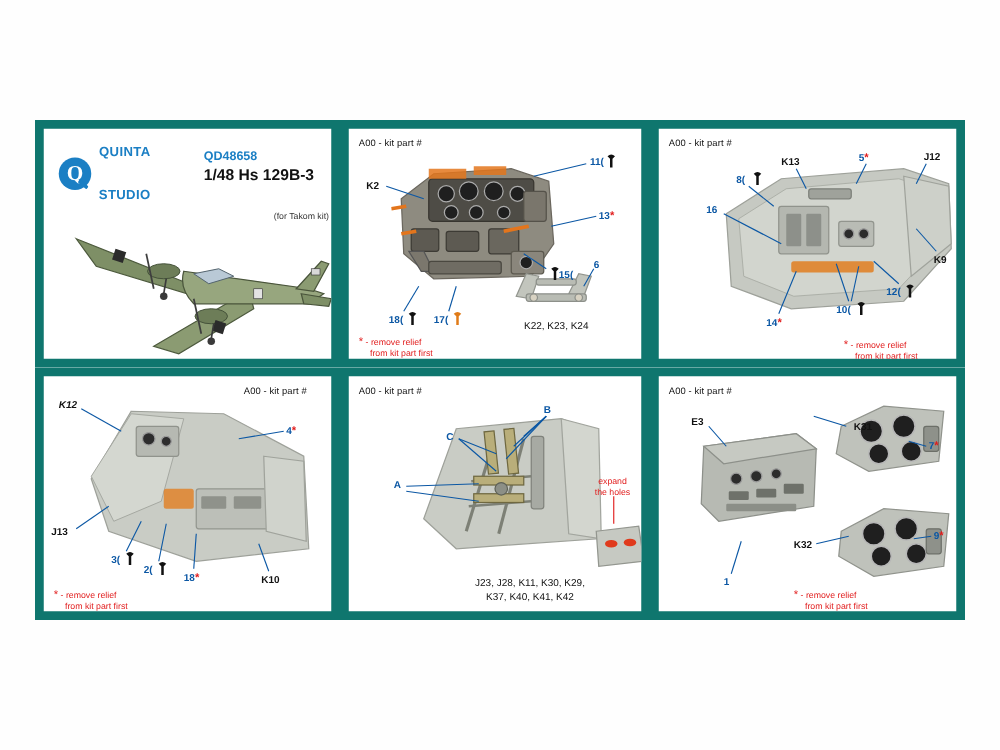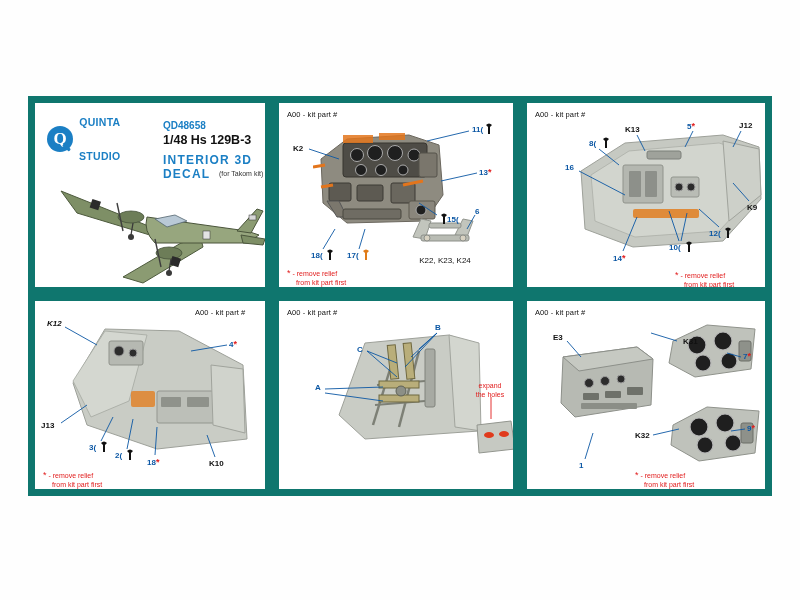--- a/index.html
+++ b/index.html
@@ -90,21 +90,20 @@
     <div class="cell c1">
       <div class="logo-wrap">
         <div class="logo-q">Q</div>
         <div class="logo-text">
           <div class="l1">QUINTA</div>
           <div class="l2">STUDIO</div>
         </div>
       </div>
       <div class="code">QD48658</div>
       <div class="scale">1/48 Hs 129B-3</div>
-      <div class="prodtitle">INTERIOR 3D DECAL</div>
       <div class="forkit">(for Takom kit)</div>
 
       <svg class="plane" viewBox="0 0 215 115">
 
         <polygon points="10,18 95,52 120,58 112,66 26,40" fill="#7e8f66" stroke="#4d5a3d" stroke-width="1"></polygon>
         <polygon points="72,104 130,70 150,66 152,74 92,110" fill="#8b9b72" stroke="#4d5a3d" stroke-width="1"></polygon>
 
         <path d="M96,44 L196,58 L208,62 L196,70 L104,70 Q92,58 96,44 Z" fill="#97a67e" stroke="#4a553b" stroke-width="1"></path>
 
         <path d="M104,46 L124,42 L136,48 L116,54 Z" fill="#b9c9d6" stroke="#53646e" stroke-width="0.8"></path>
@@ -352,20 +351,22 @@
         <line x1="158" y1="32" x2="140" y2="48" stroke="#0b57a4" stroke-width="0.9"></line>
         <line x1="158" y1="32" x2="132" y2="56" stroke="#0b57a4" stroke-width="0.9"></line>
         <line x1="158" y1="32" x2="126" y2="66" stroke="#0b57a4" stroke-width="0.9"></line>
         <line x1="88" y1="50" x2="118" y2="62" stroke="#0b57a4" stroke-width="0.9"></line>
         <line x1="88" y1="50" x2="118" y2="76" stroke="#0b57a4" stroke-width="0.9"></line>
         <line x1="46" y1="88" x2="104" y2="86" stroke="#0b57a4" stroke-width="0.9"></line>
         <line x1="46" y1="92" x2="104" y2="100" stroke="#0b57a4" stroke-width="0.9"></line>
         <line x1="212" y1="96" x2="212" y2="118" stroke="#e11b1b" stroke-width="0.9"></line>
       </svg>
 
+      <div class="partlist" style="left:60px;top:160px;width:170px;white-space:pre-line;">J23, J28, K11, K30, K29,
+K37, K40, K41, K42</div>
     </div>
 
     <div class="cell c6">
       <div class="kitpart" style="left:8px;top:7px;">
         <span>A00 - kit part #</span>
       </div>
 
       <svg style="position:absolute;left:32px;top:40px;" width="100" height="82">
         <path d="M4,16 L78,6 L94,18 L92,64 L16,76 L2,62 Z" fill="#b7bab3" stroke="#8d908a" stroke-width="1"></path>
         <path d="M4,16 L78,6 L94,18 L20,30 Z" fill="#c6c9c2" stroke="#8d908a"></path>

